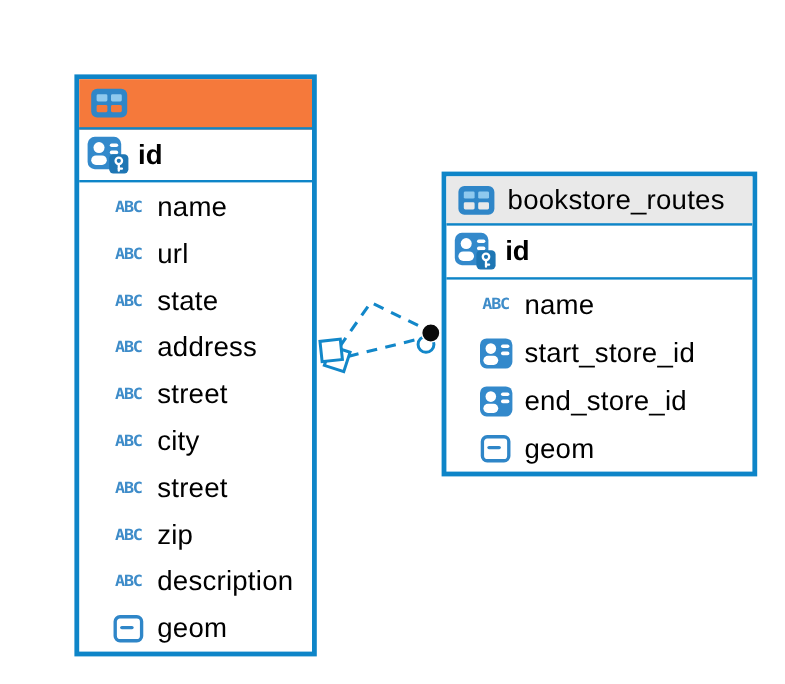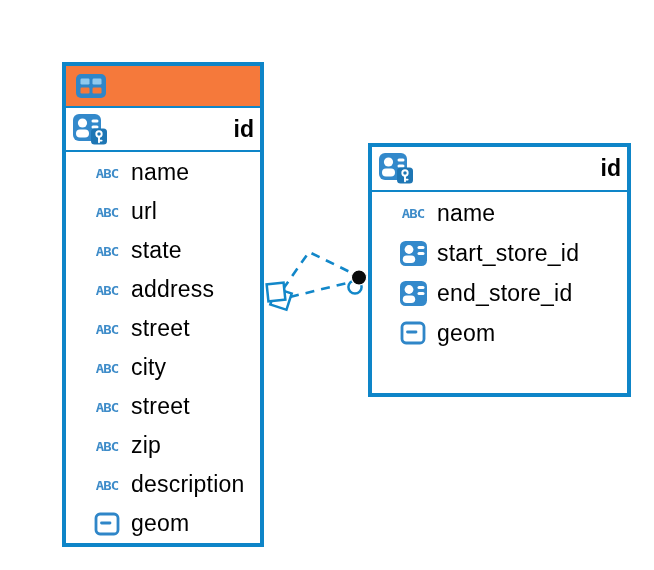--- a/index.html
+++ b/index.html
@@ -26,21 +26,21 @@
   .thead{
     box-sizing:border-box;display:flex;align-items:center;gap:8px;
     padding:0 7px;border-bottom:2px solid var(--blue);flex:0 0 auto;
   }
   .t1 .thead{height:42px;background:var(--orange-header);}
   .t2 .thead{height:41px;background:var(--gray-header);}
   .thead .title{font-size:24px;letter-spacing:.2px;white-space:nowrap;}
   .pk-row{
     box-sizing:border-box;display:flex;align-items:center;gap:7px;
     padding:0 6px;border-bottom:2px solid var(--blue);flex:0 0 auto;
-    font-weight:700;font-size:23px;justify-content:space-between;
+    font-weight:700;font-size:23px;
   }
   .t1 .pk-row{height:44px;}
   .t2 .pk-row{height:45px;}
   .fields{display:flex;flex-direction:column;padding-top:1px;}
   .frow{
     box-sizing:border-box;display:flex;align-items:center;gap:6px;
     padding:0 23px;font-size:23px;letter-spacing:.2px;white-space:nowrap;
   }
   .t1 .frow{height:39px;}
   .t2 .frow{height:40px;}
@@ -164,20 +164,32 @@
             <rect x="2" y="2" width="22" height="20" rx="4" fill="#ffffff" stroke="#2F86C8" stroke-width="2.8"></rect>
             <line x1="7.5" y1="11" x2="16" y2="11" stroke="#2F86C8" stroke-width="2.8" stroke-linecap="round"></line>
           </svg>
         </span>
         <span>geom</span>
       </div>
     </div>
   </div>
 
   <div class="erd-table t2">
+    <div class="thead">
+      <span class="ficon">
+        <svg width="32" height="26" viewBox="0 0 32 26">
+          <rect x="1" y="1" width="30" height="24" rx="5" fill="#2F86C8"></rect>
+          <rect x="5.5" y="5.5" width="9" height="6" rx="1.2" fill="#8FC9EE"></rect>
+          <rect x="17.5" y="5.5" width="9" height="6" rx="1.2" fill="#8FC9EE"></rect>
+          <rect x="5.5" y="14.5" width="9" height="6" rx="1.2" fill="#E9E9E9"></rect>
+          <rect x="17.5" y="14.5" width="9" height="6" rx="1.2" fill="#E9E9E9"></rect>
+        </svg>
+      </span>
+      <span class="title" style="font-size:23px">bookstore_routes</span>
+    </div>
 
     <div class="pk-row">
       <span class="ficon">
         <svg width="36" height="33" viewBox="0 0 36 33">
           <rect x="1" y="1" width="28" height="27" rx="6" fill="#3389CB"></rect>
           <circle cx="10.5" cy="10" r="4.6" fill="#ffffff"></circle>
           <rect x="4" y="16.5" width="13" height="8" rx="4" fill="#ffffff"></rect>
           <rect x="19.5" y="6.5" width="7" height="3" rx="1.5" fill="#ffffff"></rect>
           <rect x="19.5" y="12.5" width="7" height="3" rx="1.5" fill="#ffffff"></rect>
           <rect x="19" y="15.5" width="16" height="16" rx="3.5" fill="#1E76B4"></rect>

